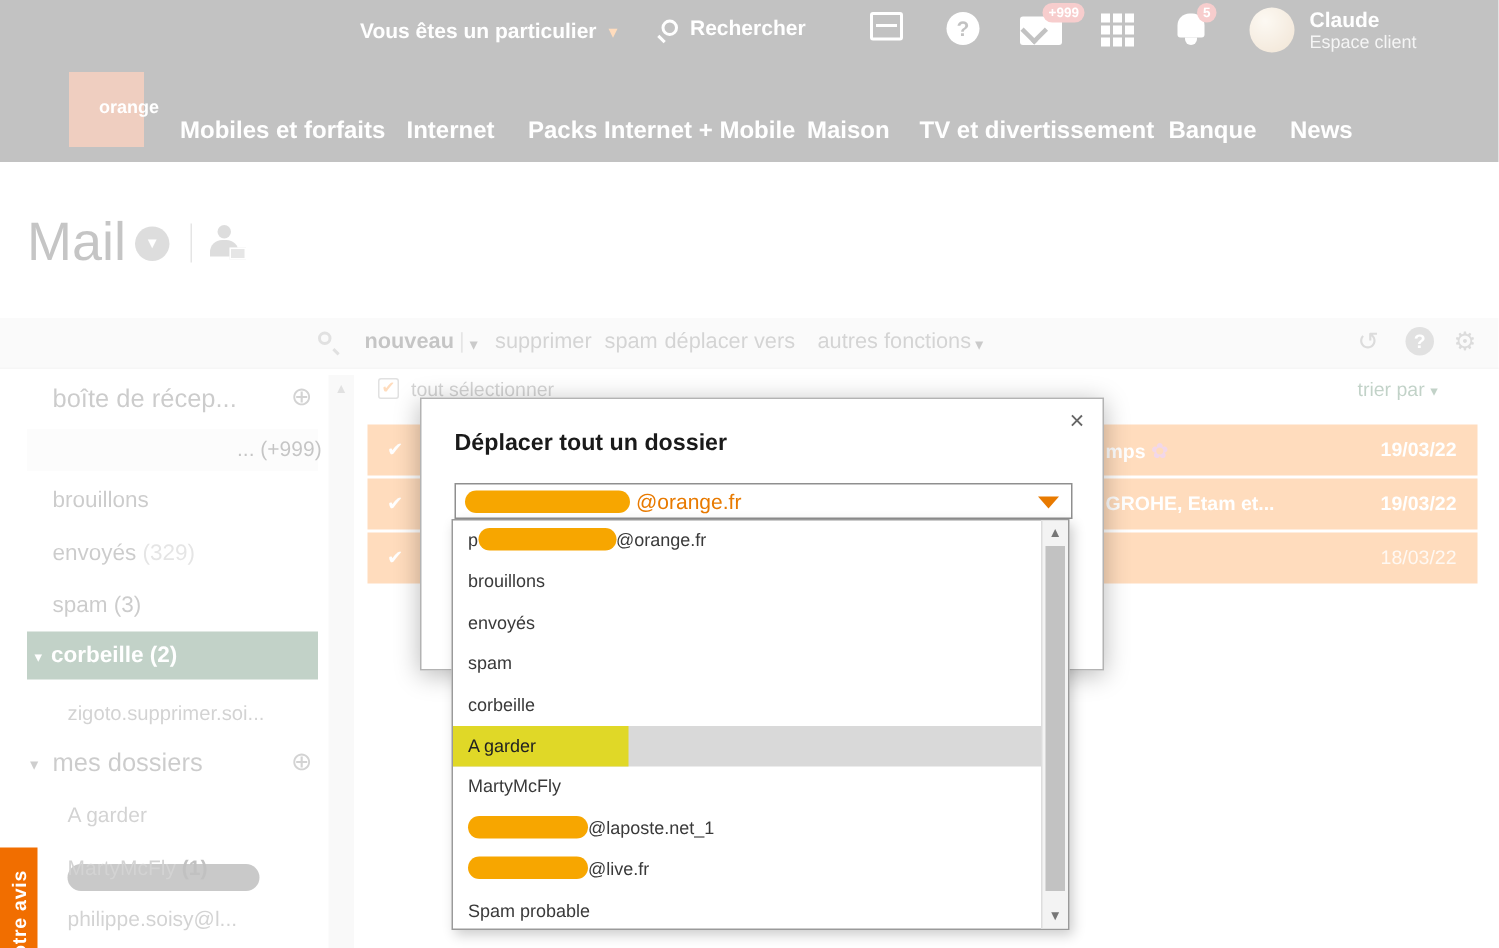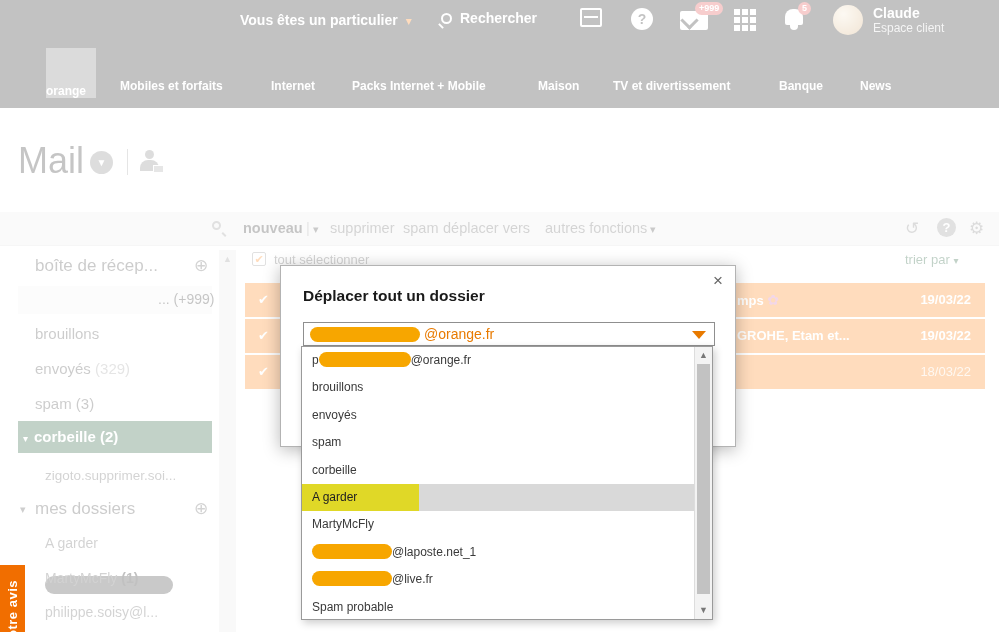--- a/index.html
+++ b/index.html
@@ -30,22 +30,22 @@
   .bell-ico { left:785px; top:9px; width:18px; height:16px; background:#fff; border-radius:8px 8px 2px 2px; }
   .bell-ico::after { content:""; position:absolute; left:5px; bottom:-5px; width:8px; height:5px; background:#fff; border-radius:0 0 6px 6px; }
   .badge { position:absolute; background:#e04040; color:#fff; font-weight:bold; border-radius:9px; font-size:9px; line-height:13px; padding:0 4px; height:13px; }
   .badge-mail { left:695px; top:2px; }
   .badge-bell { left:798px; top:2px; }
   .avatar { left:833px; top:5px; width:30px; height:30px; border-radius:50%; background:radial-gradient(circle at 35% 30%, #f4e7cf, #c9995d); position:absolute; }
   .user { position:absolute; left:873px; top:5px; color:#fff; }
   .user .name { font-weight:bold; font-size:14px; display:block; }
   .user .sub { font-size:12px; color:#d8d8d8; display:block; }
 
-  .logo { position:absolute; left:46px; top:48px; width:50px; height:50px; background:#737373; color:#fff; font-size:12px; font-weight:bold; display:flex; align-items:flex-end; padding:0; }
-  .nav-item { position:absolute; top:79px; color:#fff; font-weight:bold; font-size:12px; }
+  .logo { position:absolute; left:46px; top:48px; width:50px; height:50px; background:#c2410c; color:#fff; font-size:12px; font-weight:bold; display:flex; align-items:flex-end; padding:20px; }
+  .nav-item { position:absolute; top:79px; color:#fff; font-weight:bold; font-size:16px; }
 
   
   .mail-title { position:absolute; left:18px; top:140px; font-size:36px; color:#222; }
   .mail-caret-circle { position:absolute; left:90px; top:151px; width:23px; height:23px; border-radius:50%; background:#7d7d7d; color:#fff; font-size:10px; text-align:center; line-height:23px; }
   .title-divider { position:absolute; left:127px; top:149px; width:1px; height:26px; background:#999; }
   .contacts-ico { position:absolute; left:140px; top:150px; width:24px; height:24px; }
   .contacts-ico .head { position:absolute; left:5px; top:0; width:9px; height:9px; border-radius:50%; background:#7d7d7d; }
   .contacts-ico .body { position:absolute; left:0; top:10px; width:19px; height:11px; border-radius:8px 8px 0 0; background:#7d7d7d; }
   .contacts-ico .env { position:absolute; right:0; bottom:1px; width:11px; height:8px; background:#9d9d9d; border:1px solid #fff; }
 

